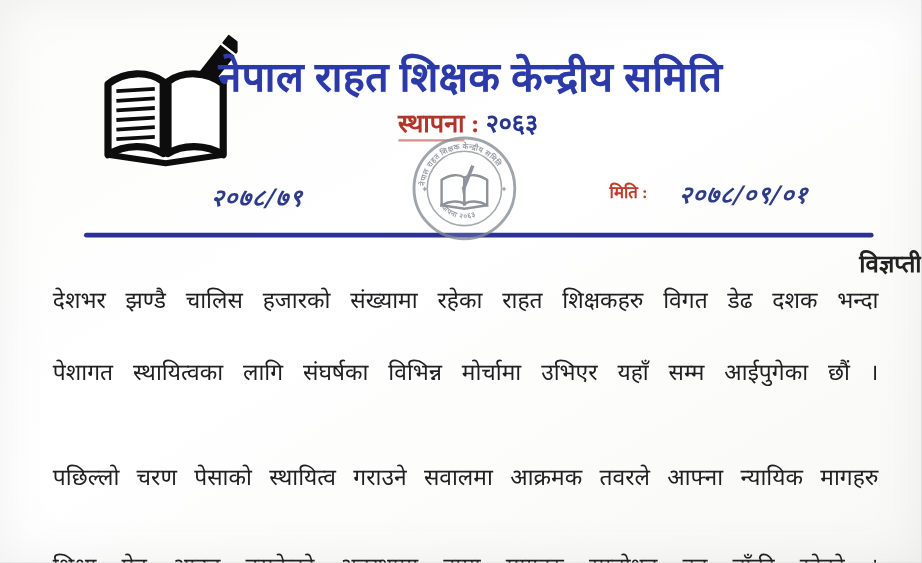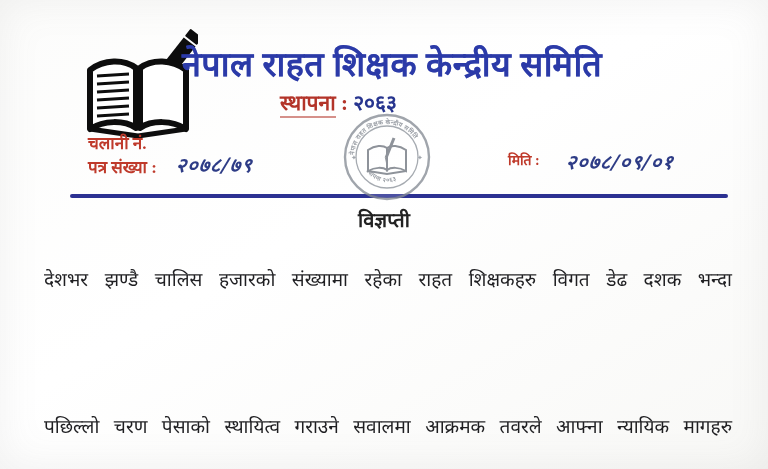--- a/index.html
+++ b/index.html
@@ -15,21 +15,21 @@
   
   .logo{position:absolute;left:80px;top:26px;width:118px;height:118px;}
   .org-title{
     position:absolute;left:182px;top:40px;
     font-size:34px;font-weight:bold;color:#2b3aa8;
     letter-spacing:.5px;white-space:nowrap;
     text-shadow:0 0 .6px rgba(43,58,168,.55);
   }
   .establishment{
     position:absolute;left:280px;top:88px;width:220px;
-    font-size:21px;font-weight:bold;white-space:nowrap;
+    text-align:center;font-size:21px;font-weight:bold;white-space:nowrap;
   }
   .est-label{color:#b33429;border-bottom:2px solid rgba(179,52,41,.55);padding-bottom:1px;}
   .est-colon{color:#b33429;}
   .est-year{color:#27358f;}
   
   .dispatch-block{position:absolute;left:88px;top:132px;line-height:24px;
     font-size:17px;font-weight:bold;color:#bf3a2b;white-space:nowrap;}
   .handwrite{
     font-family:"DejaVu Serif",serif;font-style:italic;font-weight:600;
     color:#2e3c86;transform:skewX(-5deg);display:inline-block;
@@ -40,28 +40,27 @@
     font-size:14px;font-weight:bold;color:#bf3a2b;white-space:nowrap;}
   .date-value{position:absolute;left:566px;top:148px;font-size:20px;white-space:nowrap;}
   
   .seal{position:absolute;left:342px;top:112px;width:90px;height:90px;
     opacity:.78;filter:blur(.3px);z-index:2;}
   
   .rule{position:absolute;left:70px;top:194px;width:658px;height:4px;
     background:#2c3192;border-radius:2px;}
   
   .notice-title{position:absolute;left:0;top:206px;width:768px;
-    text-align:center;font-size:20px;font-weight:600;color:#222;}
+    text-align:right;font-size:20px;font-weight:600;color:#222;}
   .body-line{
     position:absolute;left:44px;width:688px;
     font-size:19px;color:#1f1f22;
     text-align:justify;text-align-last:justify;
     white-space:normal;line-height:24px;
     word-spacing:2px;
-    margin-top:28px;
   }
   .l0{top:240px}.l1{top:270px}.l2{top:300px}.l3{top:329px}
   .l4{top:358px}.l5{top:387px}.l6{top:413px}.l7{top:438px}
   .lp{top:461px}
 </style>
 </head>
 <body>
 
 <div class="page">
 
@@ -89,24 +88,20 @@
   </svg>
 
   <div class="org-title">नेपाल राहत शिक्षक केन्द्रीय समिति</div>
 
   <div class="establishment">
     <span class="est-label">स्थापना</span>
     <span class="est-colon">:</span>
     <span class="est-year">२०६३</span>
   </div>
 
-  <div class="dispatch-block">
-    <div>चलानी नं.</div>
-    <div>पत्र संख्या :</div>
-  </div>
   <div class="letter-no-value">
     <span class="handwrite">२०७८/७९</span>
   </div>
 
   <svg class="seal" viewBox="0 0 90 90" aria-hidden="true">
     <defs>
       <path id="arcTop" d="M 12 45 A 33 33 0 1 1 78 45"></path>
       <path id="arcBottom" d="M 20 45 A 25 25 0 0 0 70 45"></path>
     </defs>
     <circle cx="45" cy="45" r="42" fill="rgba(255,255,255,.2)" stroke="#868c95" stroke-width="2.4"></circle>
@@ -130,16 +125,17 @@
 
   <div class="date-label">मिति :</div>
   <div class="date-value">
     <span class="handwrite">२०७८/०९/०१</span>
   </div>
 
   <div class="rule"></div>
 
   <div class="notice-title">विज्ञप्ती</div>
   <div class="body-line l0">देशभर झण्डै चालिस हजारको संख्यामा रहेका राहत शिक्षकहरु विगत डेढ दशक भन्दा</div>
+  <div class="body-line l2">पेशागत स्थायित्वका लागि संघर्षका विभिन्न मोर्चामा उभिएर यहाँ सम्म आईपुगेका छौं ।</div>
   <div class="body-line l5">पछिल्लो चरण पेसाको स्थायित्व गराउने सवालमा आक्रमक तवरले आफ्ना न्यायिक मागहरु</div>
   <div class="body-line lp">शिक्षा ऐन आउन नसकेको अवस्थामा हाम्रा मागहरु सम्बोधन हुन बाँकी रहेको ।</div>
 
 </div>
 
 </body></html>

